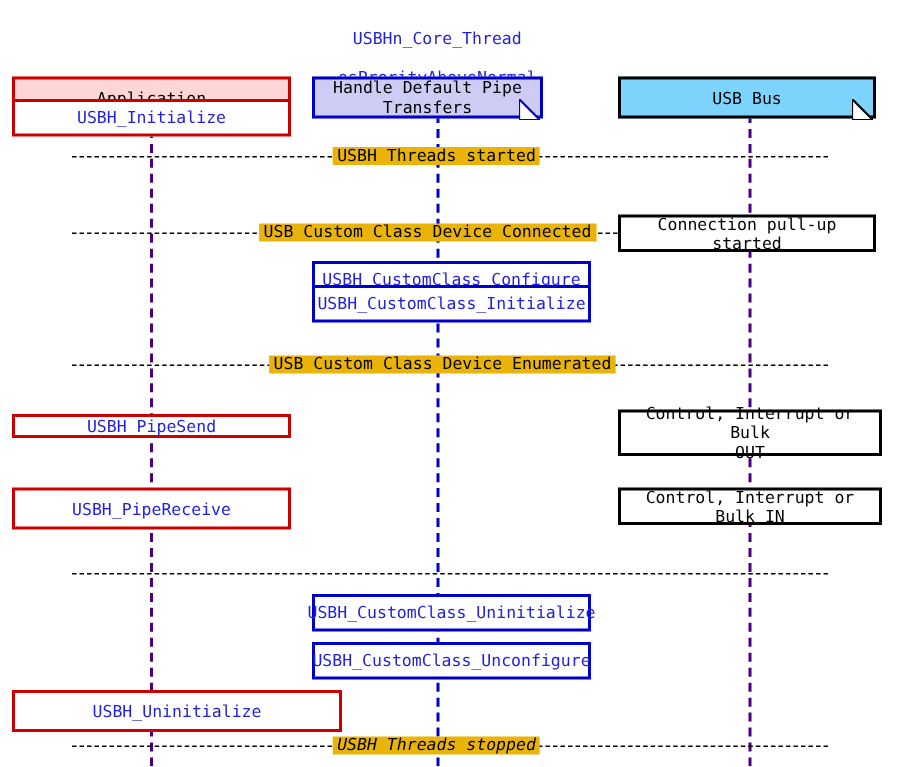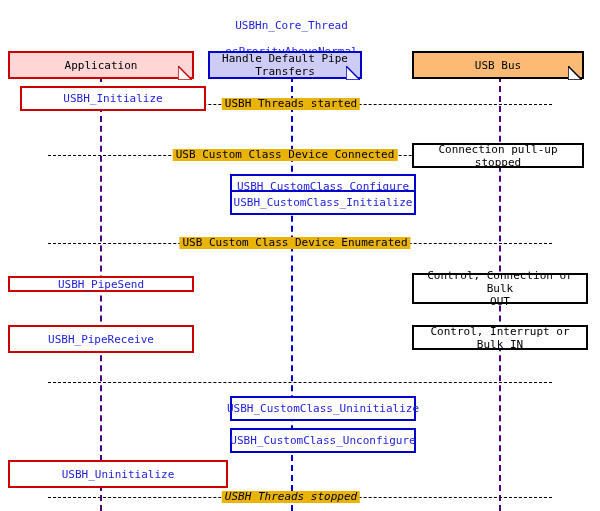--- a/index.html
+++ b/index.html
@@ -62,21 +62,20 @@
     text-align: center;
     font-size: 11px;
     line-height: 13px;
     color: #2222dd;
     white-space: pre-line;
     z-index: 3;
   }
   .action.blue {
     border-color: #0000cc;
     color: #2222dd;
-    margin-left: 22px;
   }
   .action.black {
     border-color: #000000;
     color: #000000;
   }
 
   
   .separator {
     position: absolute;
     height: 0;
@@ -135,53 +134,53 @@
 Transfers</span>
     <span class="fold">
       <svg width="14" height="14" viewBox="0 0 14 14">
         <polygon points="0,0 14,14 0,14" fill="#ffffff" stroke="none"></polygon>
         <polyline points="0,0 14,14" fill="none" stroke="#0000cc" stroke-width="1.5"></polyline>
         <polyline points="0,0 0,14 14,14" fill="none" stroke="#0000cc" stroke-width="1.5"></polyline>
       </svg>
     </span>
   </div>
 
-  <div class="participant" style="left:412px; top:38px; width:172px; height:28px; border-color:#000000; background:#fdba74;">
+  <div class="participant" style="left:412px; top:38px; width:172px; height:28px; border-color:#000000; background:#7dd3fc;">
     <span>USB Bus</span>
     <span class="fold">
       <svg width="14" height="14" viewBox="0 0 14 14">
         <polygon points="0,0 14,14 0,14" fill="#ffffff" stroke="none"></polygon>
         <polyline points="0,0 14,14" fill="none" stroke="#000000" stroke-width="1.5"></polyline>
         <polyline points="0,0 0,14 14,14" fill="none" stroke="#000000" stroke-width="1.5"></polyline>
       </svg>
     </span>
   </div>
 
-  <div class="action" style="left:8px; top:86px; width:186px; height:25px;margin-left:12px;">
+  <div class="action" style="left:8px; top:66px; width:186px; height:25px;">
     <span>USBH_Initialize</span>
   </div>
 
   <div class="action black" style="left:412px; top:143px; width:172px; height:25px;">
-    <span>Connection pull-up stopped</span>
+    <span>Connection pull-up started</span>
   </div>
 
   <div class="action blue" style="left:208px; top:174px; width:186px; height:25px;">
     <span>USBH_CustomClass_Configure</span>
   </div>
 
   <div class="action blue" style="left:208px; top:190px; width:186px; height:25px;">
     <span>USBH_CustomClass_Initialize</span>
   </div>
 
   <div class="action" style="left:8px; top:276px; width:186px; height:16px;">
     <span>USBH_PipeSend</span>
   </div>
 
   <div class="action black" style="left:412px; top:273px; width:176px; height:31px;">
-    <span>Control, Connection or Bulk
+    <span>Control, Interrupt or Bulk
 OUT</span>
   </div>
 
   <div class="action" style="left:8px; top:325px; width:186px; height:28px;">
     <span>USBH_PipeReceive</span>
   </div>
 
   <div class="action black" style="left:412px; top:325px; width:176px; height:25px;">
     <span>Control, Interrupt or Bulk IN</span>
   </div>

